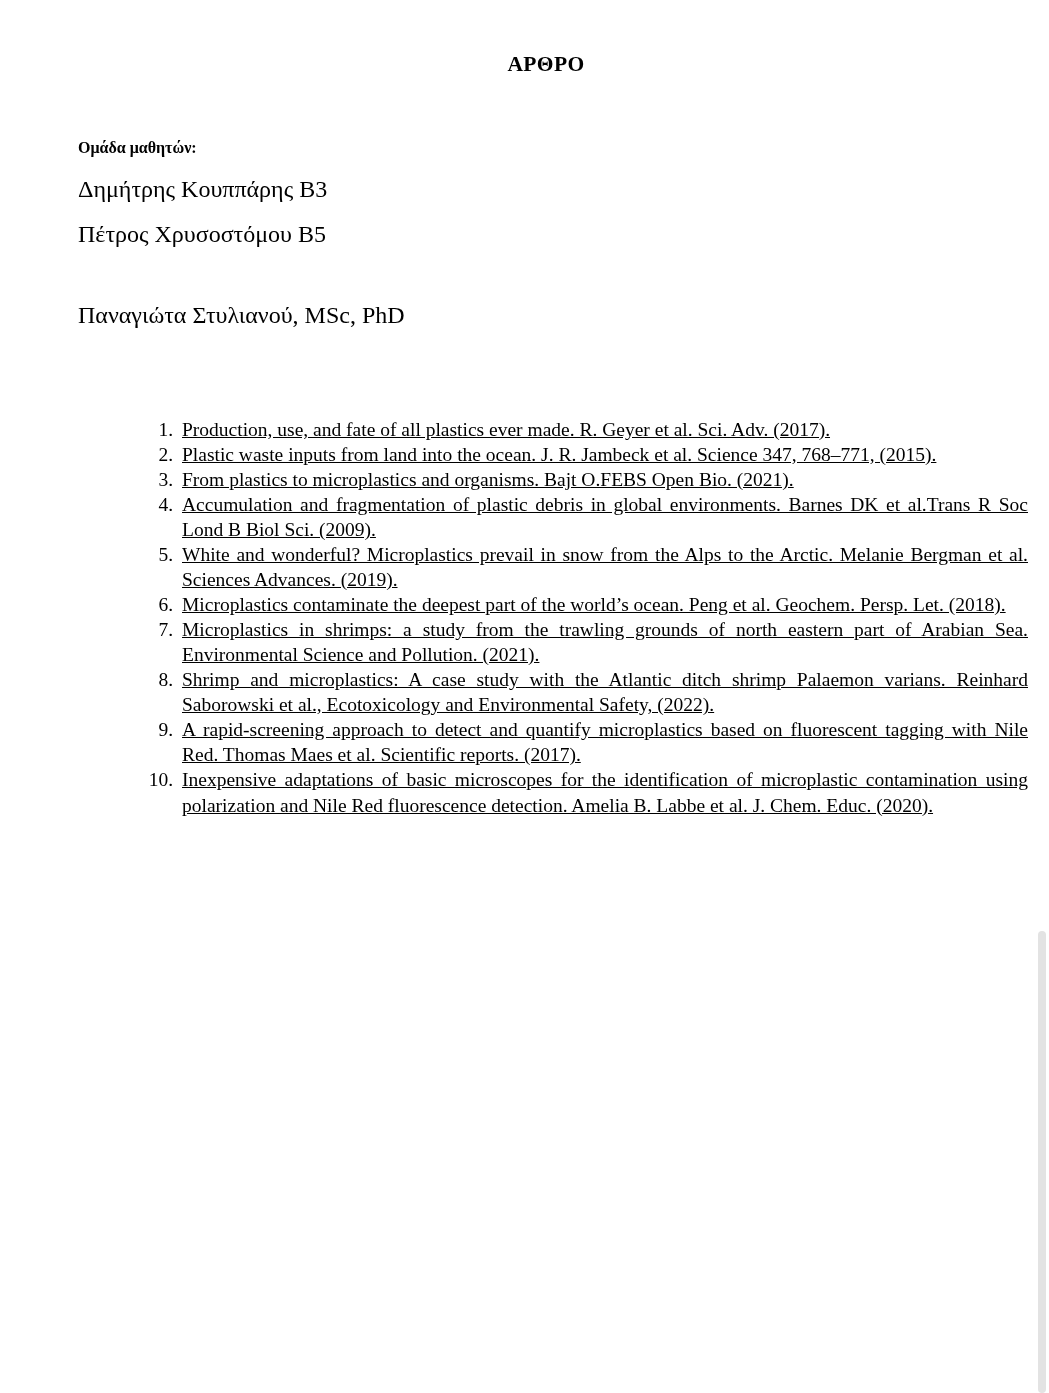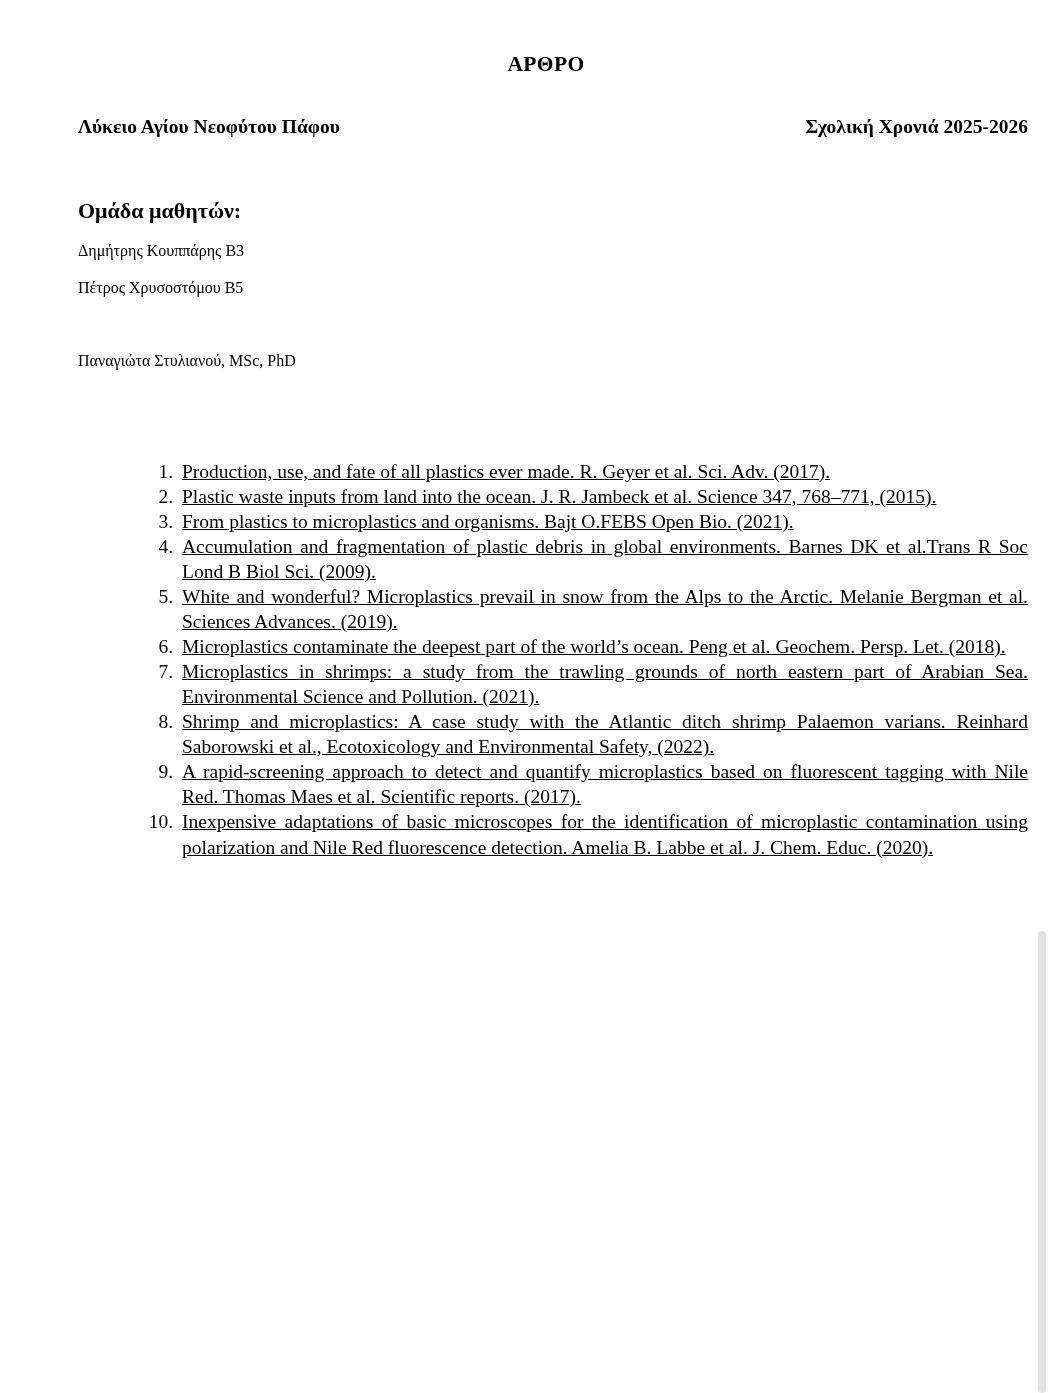--- a/index.html
+++ b/index.html
@@ -49,38 +49,38 @@
   .header-right {
     font-size: 19.5px;
     font-weight: bold;
     white-space: nowrap;
   }
   .header-right {
     margin-right: 0px;
   }
 
   .section-heading {
-    font-size: 22px;
+    font-size: 16px;
     font-weight: bold;
     margin: 0;
     line-height: 1.0;
   }
 
   .block-students {
     margin-top: 62px;
   }
   .block-teacher {
     margin-top: 57px;
   }
   .block-biblio {
     margin-top: 90px;
   }
 
   .plain-line {
-    font-size: 16px;
+    font-size: 24px;
     font-weight: normal;
     line-height: 1.0;
     margin-top: 21px;
     white-space: nowrap;
   }
 
   .ref-list {
     list-style: decimal;
     margin: 0;
     padding: 0 0 0 0;
@@ -121,24 +121,20 @@
     border-radius: 4px;
   }
 </style>
 </head>
 <body>
 
 <div class="page">
 
   <h1 class="doc-title">ΑΡΘΡΟ</h1>
 
-  <div class="header-row">
-    <div class="header-left">Λύκειο Αγίου Νεοφύτου Πάφου</div>
-    <div class="header-right">Σχολική Χρονιά 2025-2026</div>
-  </div>
 
   <div class="block-students">
     <div class="section-heading">Ομάδα μαθητών:</div>
     <div class="plain-line">Δημήτρης Κουππάρης Β3</div>
     <div class="plain-line">Πέτρος Χρυσοστόμου Β5</div>
   </div>
 
   <div class="block-teacher">
     <div class="plain-line">Παναγιώτα Στυλιανού, MSc, PhD</div>
   </div>

